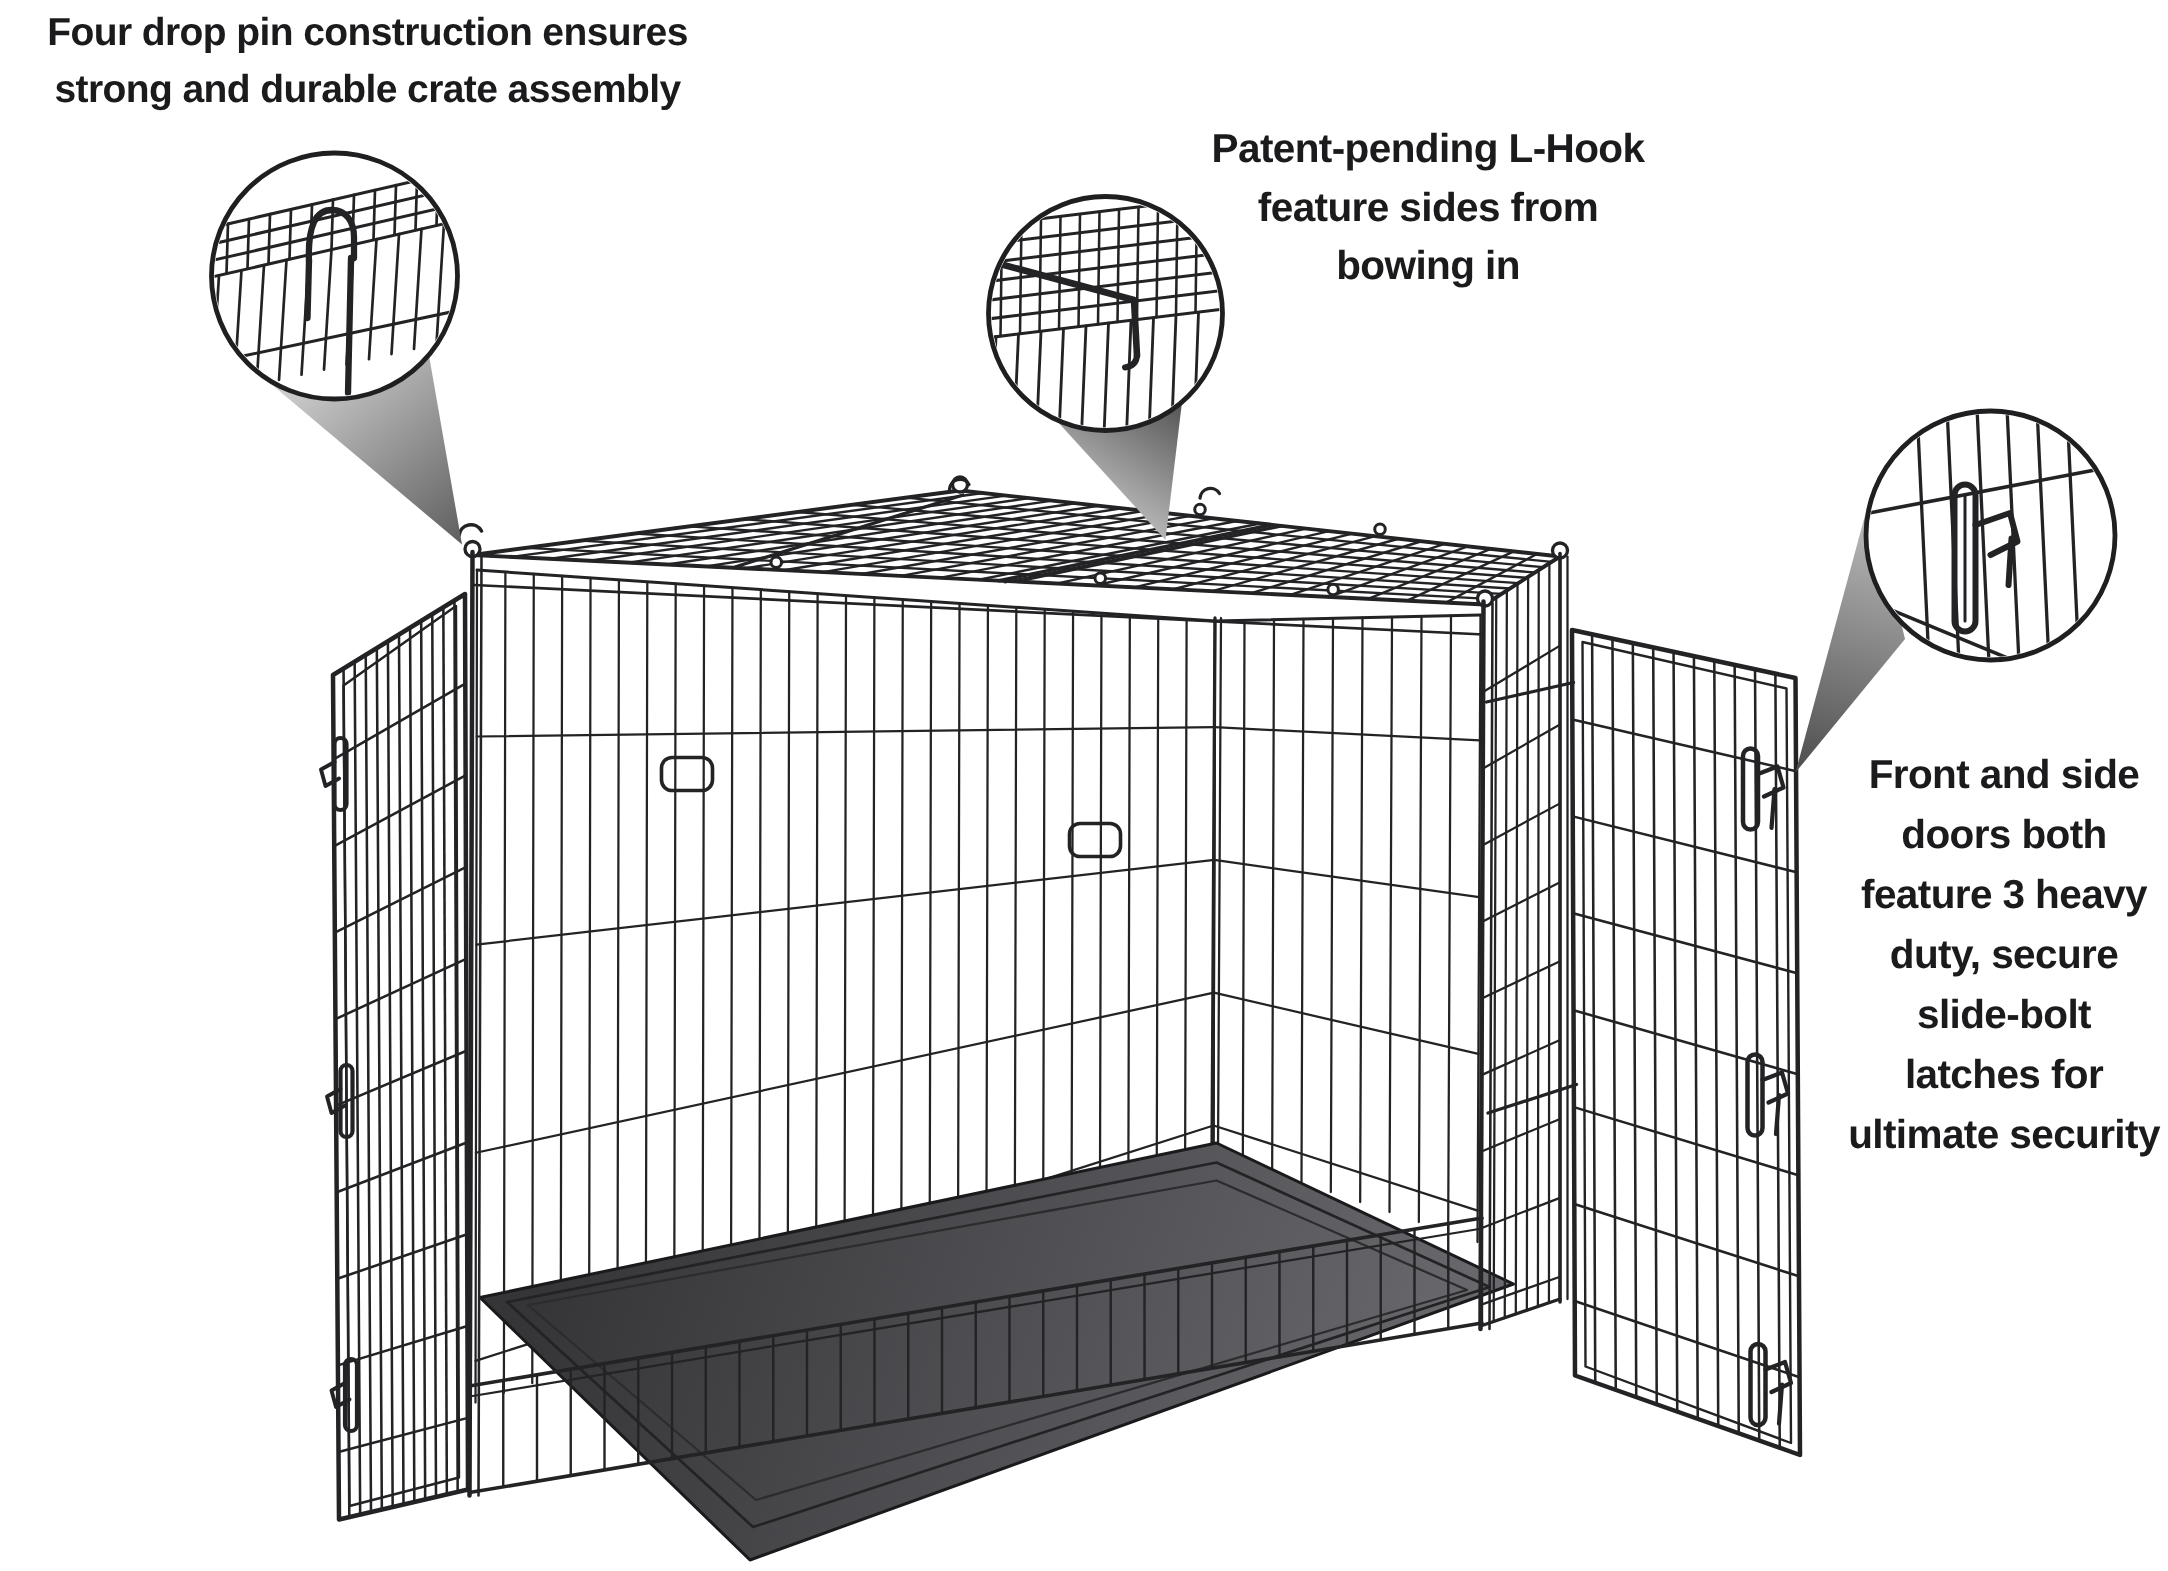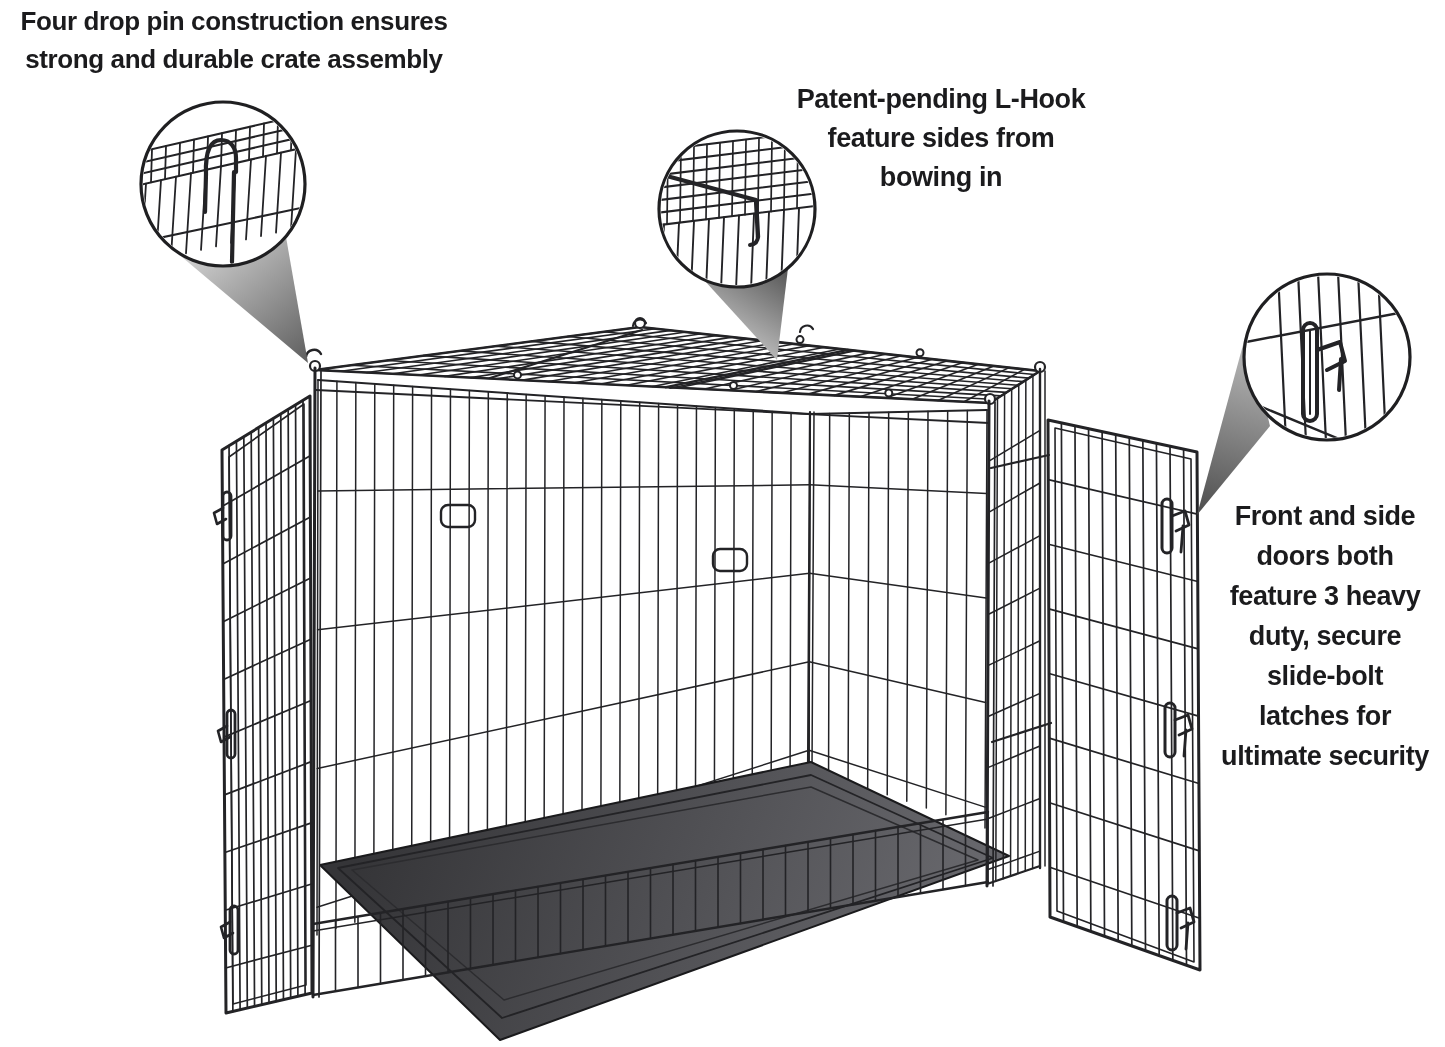--- a/index.html
+++ b/index.html
@@ -1,20 +1,20 @@
 <!DOCTYPE html>
 <html><head>
 <meta charset="utf-8">
 <style>
   html,body{margin:0;padding:0;background:#fff;}
   .stage{position:relative;width:1445px;height:1047px;background:#ffffff;overflow:hidden;
          font-family:"Liberation Sans",sans-serif;}
   .stage svg{position:absolute;left:0;top:0;}
   .note{position:absolute;font-weight:bold;text-align:center;white-space:pre-line;
-        color:#1b1b1d;letter-spacing:-0.4px;}
+        color:#1b1b1d;letter-spacing:-0.4px;margin-left:11px;}
   .note1{left:0;top:2px;width:468px;font-size:26px;line-height:38px;}
   .note2{left:768px;top:80px;width:346px;font-size:27px;line-height:39px;}
   .note3{left:1206px;top:496px;width:238px;font-size:27px;line-height:40px;}
 </style>
 </head>
 <body>
 
 <div class="stage">
   <svg id="scene" width="1445" height="1047" viewBox="0 0 1445 1047">
     <defs id="defs">

